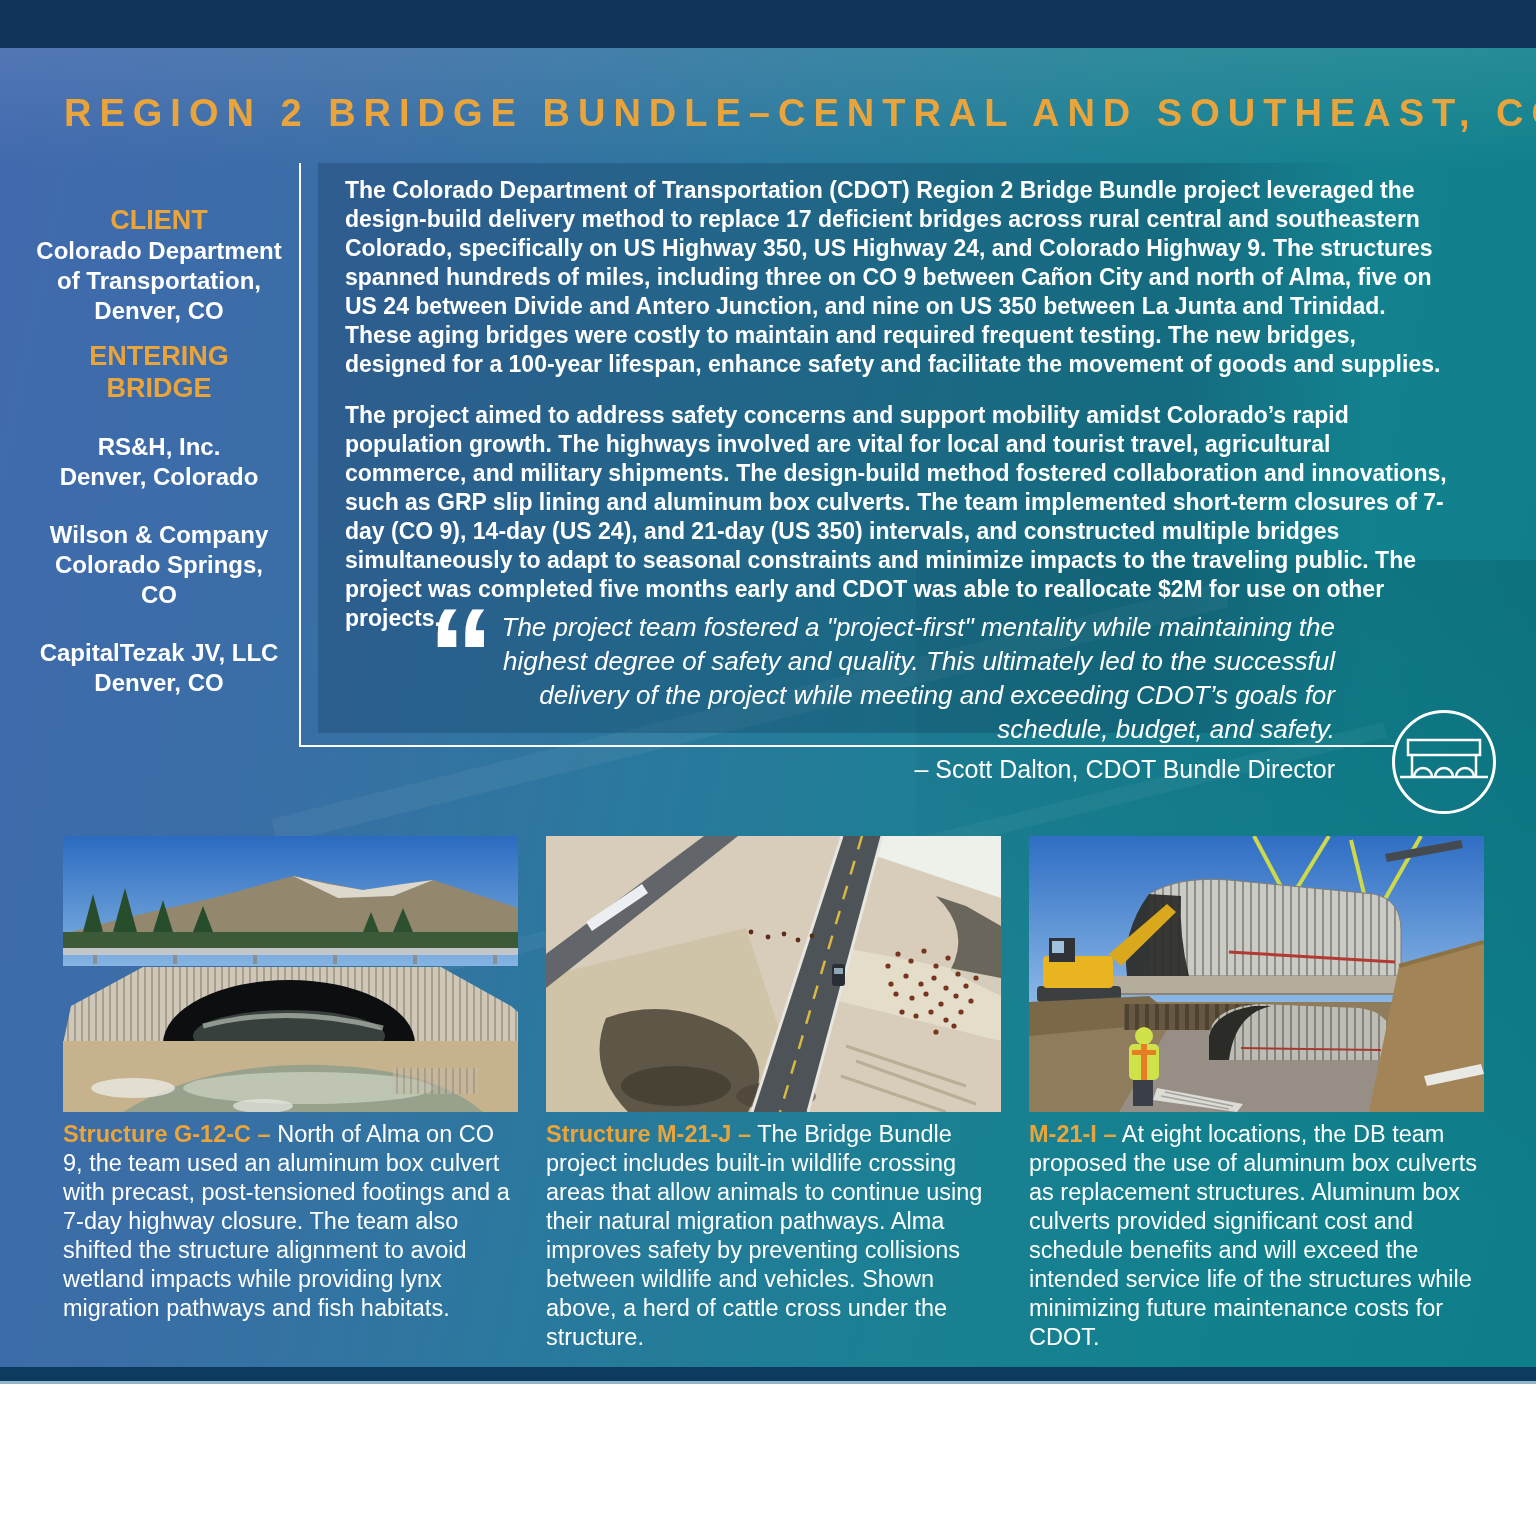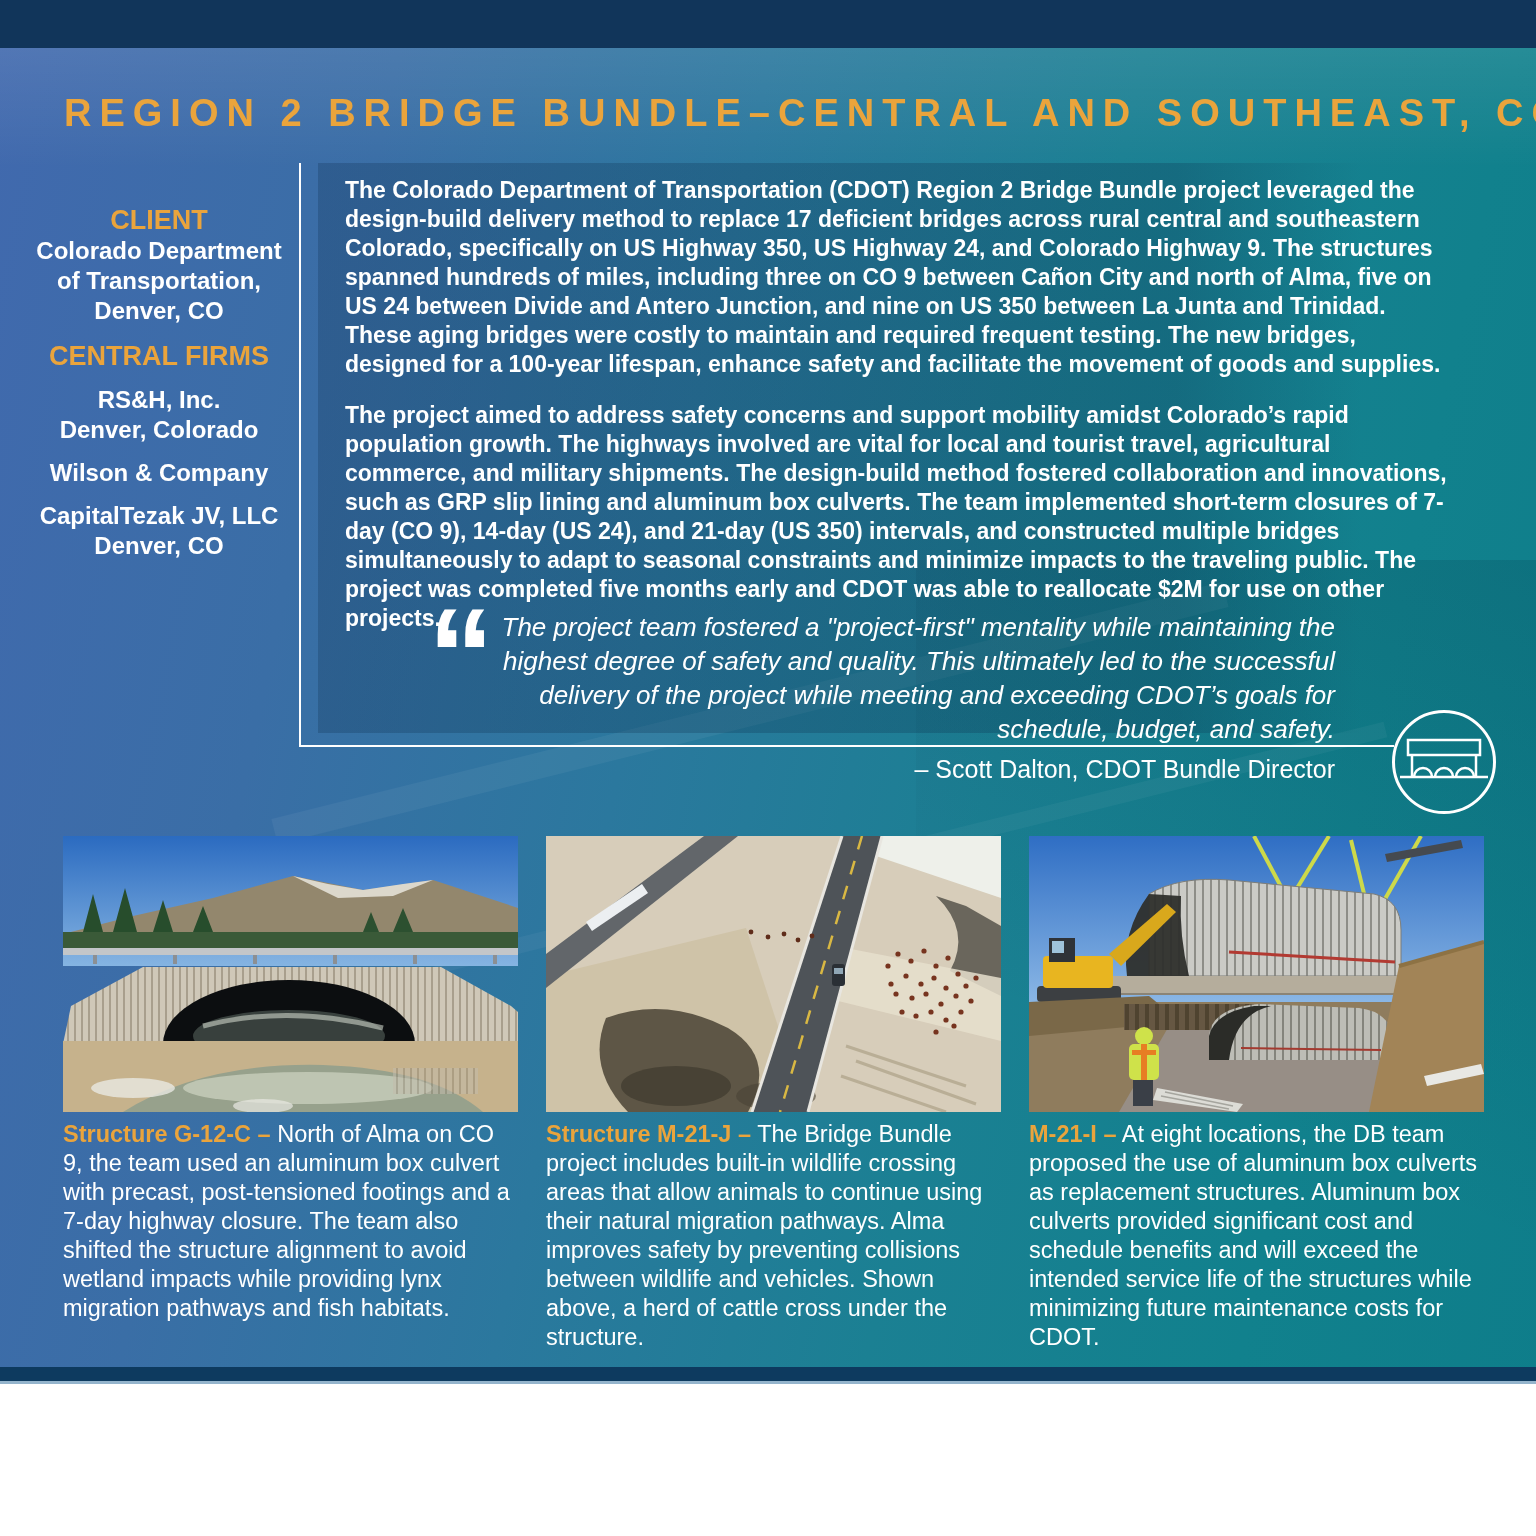--- a/index.html
+++ b/index.html
@@ -19,21 +19,21 @@
     background:rgba(255,255,255,.045);transform:rotate(-14deg);}
   .title{position:absolute;left:64px;top:92px;font-size:38px;font-weight:800;
     letter-spacing:8px;color:#EAA43C;white-space:nowrap;}
 
   
   .sidebar{position:absolute;left:36px;top:204px;width:246px;text-align:center;color:#fff;}
   .side-h{font-size:27px;font-weight:700;color:#EAA43C;line-height:32px;}
   .side-t{font-size:24px;font-weight:700;line-height:30px;}
   .it{}
   .gap1{height:14px;}
-  .firm{margin-top:13px;}
+  .firm{margin-top:28px;}
 
   
   .vline{position:absolute;left:299px;top:163px;width:2px;height:584px;background:#fff;}
   .hline{position:absolute;left:299px;top:745px;width:1095px;height:2px;background:#fff;}
   .mainpanel{position:absolute;left:318px;top:163px;width:1045px;height:570px;
     background:linear-gradient(90deg,rgba(9,40,70,.24) 0%,rgba(9,40,70,.24) 82%,rgba(9,40,70,0) 100%);}
 
   
   .maintext{position:absolute;left:345px;top:176px;width:1112px;}
   .maintext p{margin:0 0 22px 0;font-size:23px;line-height:29px;font-weight:600;color:#fff;}
@@ -77,27 +77,28 @@
   <div class="tex4"></div>
 
   <div class="title">REGION 2 BRIDGE BUNDLE–CENTRAL AND SOUTHEAST, CO</div>
 
   <div class="sidebar">
     <div class="side-h">CLIENT</div>
     <div class="side-t">Colorado Department</div>
     <div class="side-t">of Transportation,</div>
     <div class="side-t it">Denver, CO</div>
     <div class="gap1"></div>
-    <div class="side-h">CENTRAL FIRMS</div>
+    <div class="side-h">ENTERING BRIDGE</div>
     <div class="firm">
       <div class="side-t">RS&amp;H, Inc.</div>
       <div class="side-t it">Denver, Colorado</div>
     </div>
     <div class="firm">
       <div class="side-t">Wilson &amp; Company</div>
+      <div class="side-t it">Colorado Springs, CO</div>
     </div>
     <div class="firm">
       <div class="side-t">CapitalTezak JV, LLC</div>
       <div class="side-t it">Denver, CO</div>
     </div>
   </div>
 
   <div class="mainpanel"></div>
   <div class="vline"></div>
   <div class="hline"></div>

